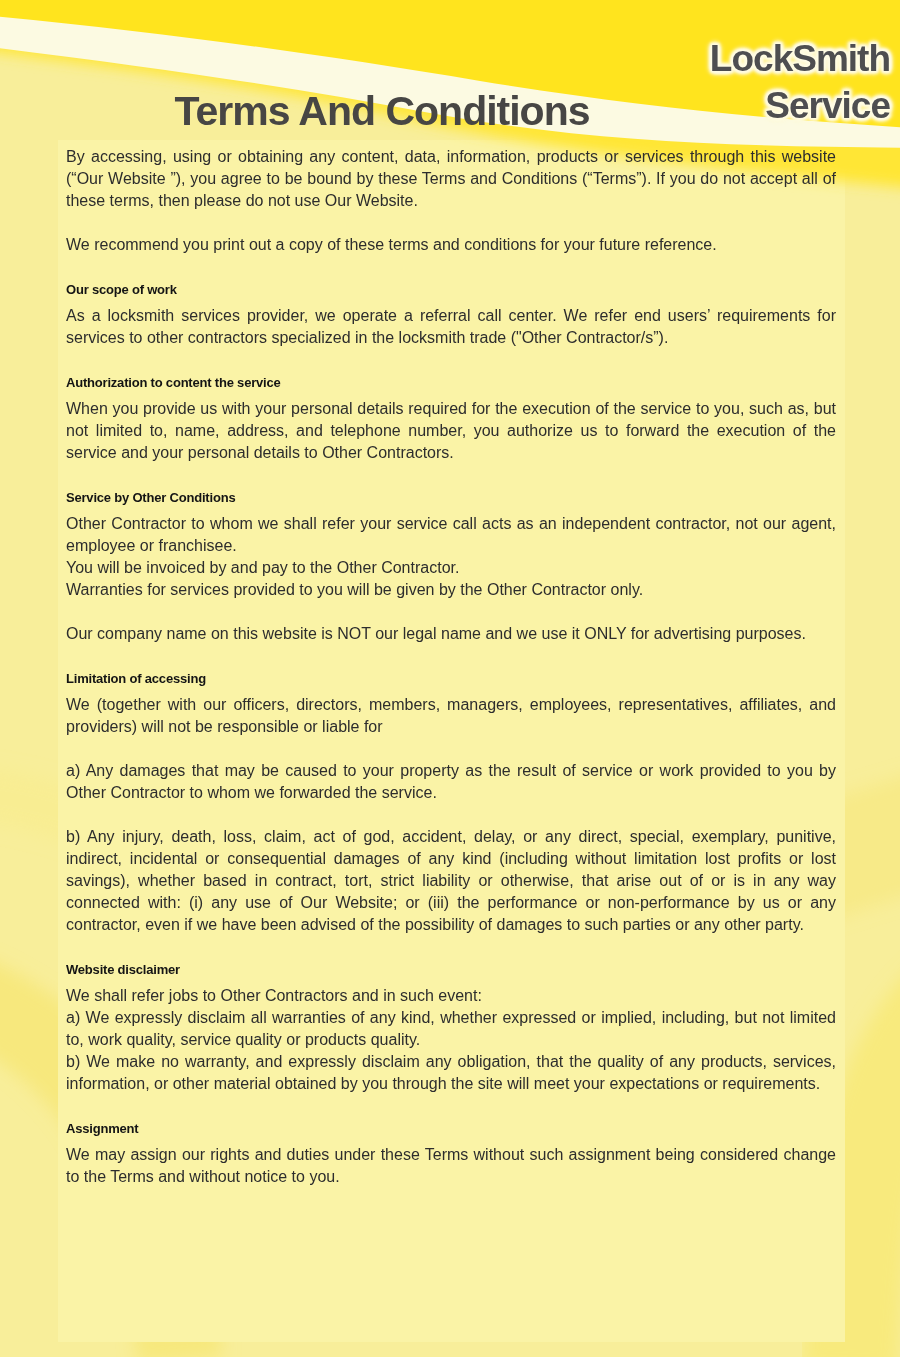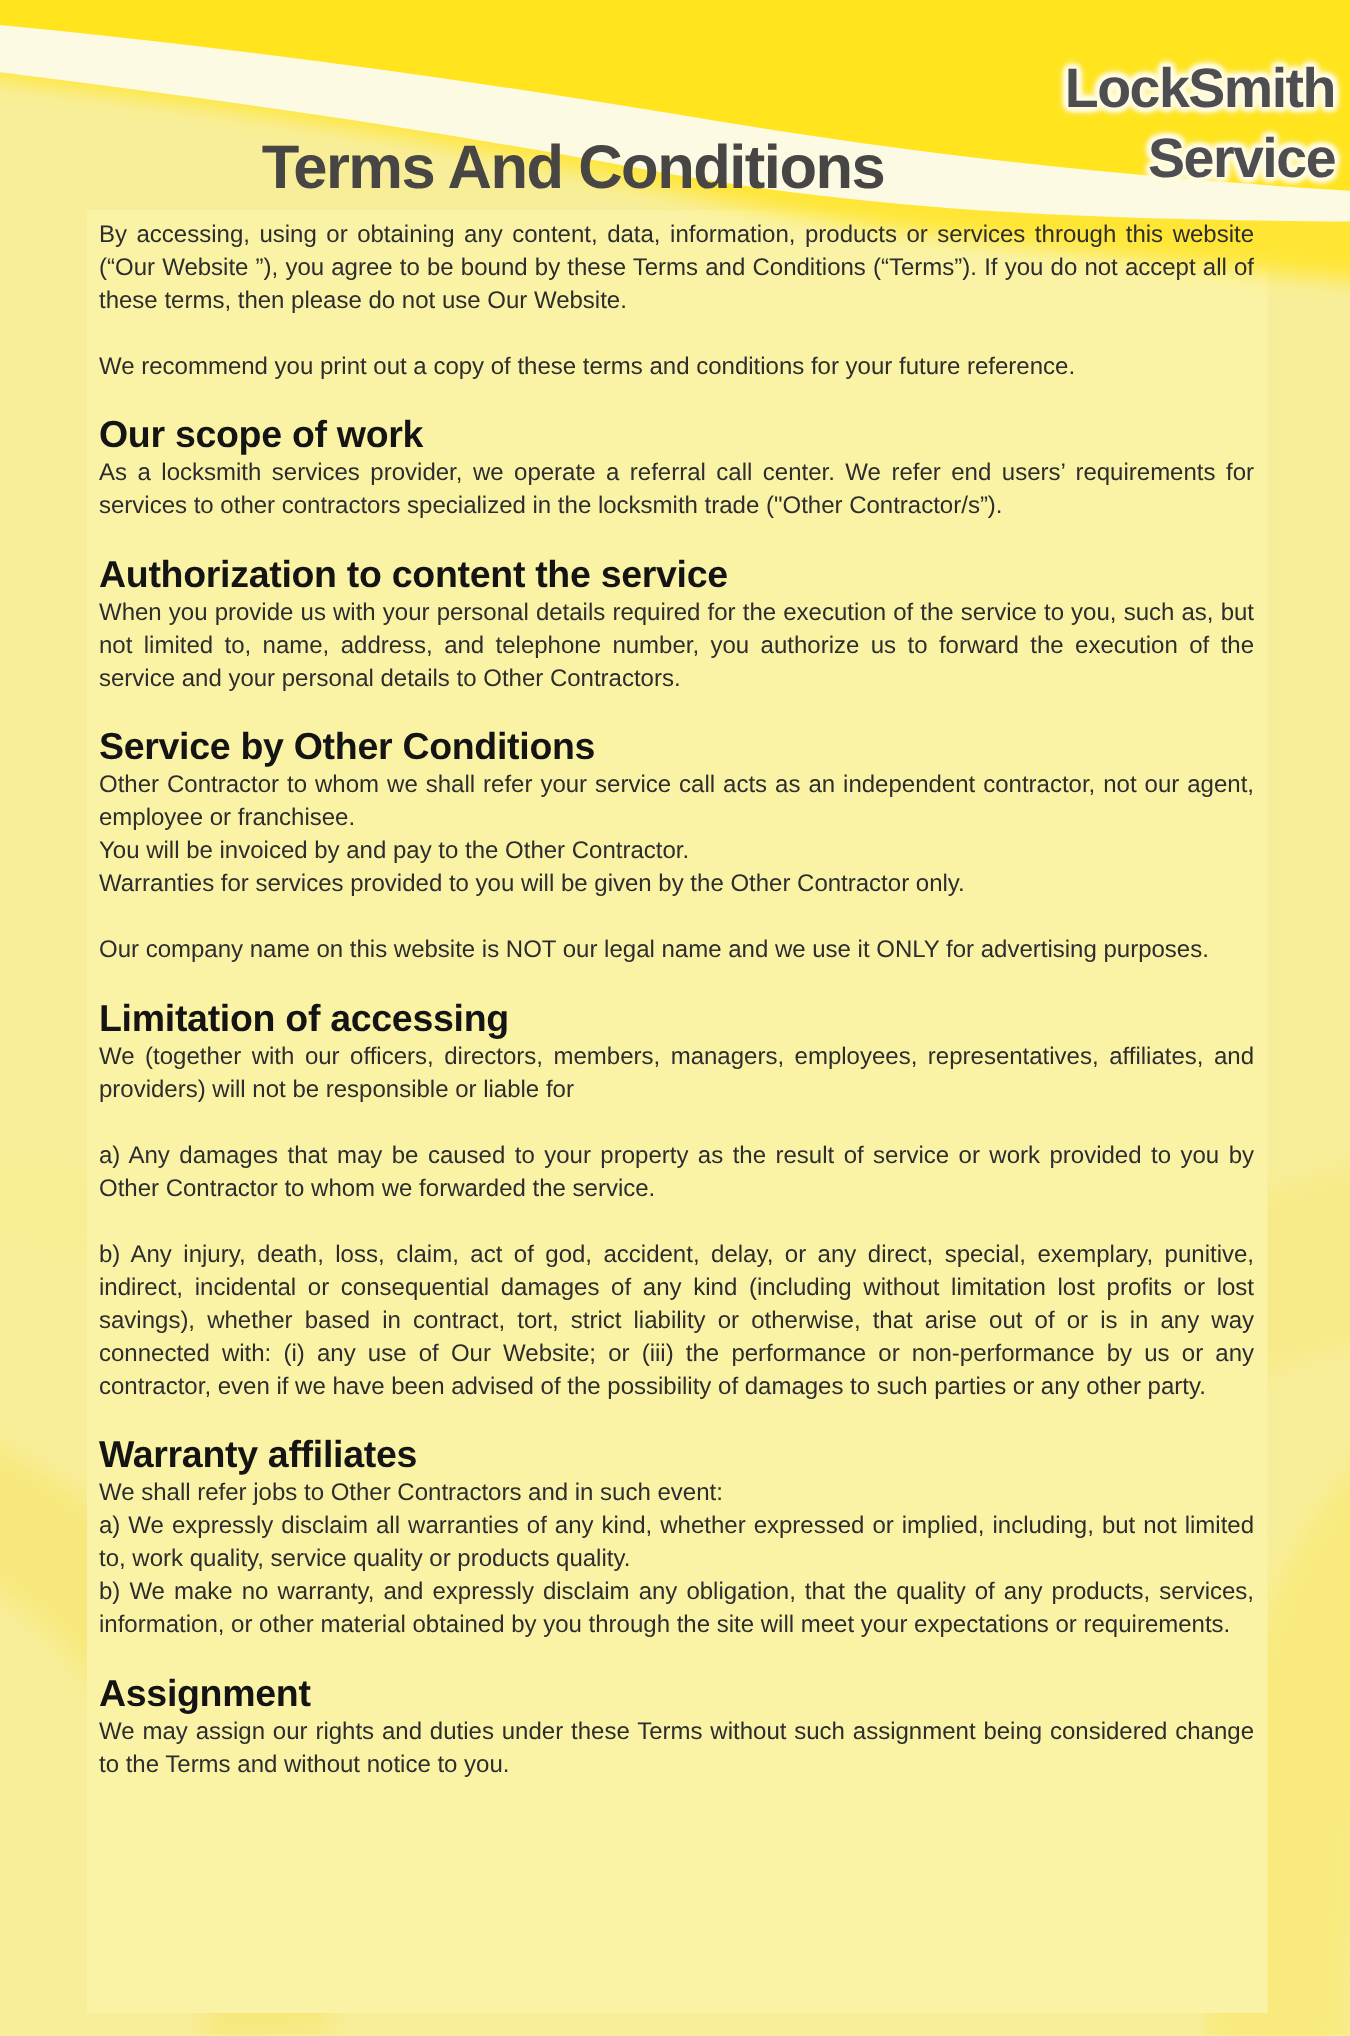--- a/index.html
+++ b/index.html
@@ -52,21 +52,21 @@
     color:#2d2d2d;
     font-size:16px;line-height:22px;
   }
   .content .block{
     margin:0 0 22px 0;
     text-align:justify;
     white-space:pre-line;
   }
   .content h2{
     margin:0 0 3px 0;
-    font-size:25px;line-height:24px;
+    font-size:13px;line-height:24px;
     color:#141414;font-weight:700;
     letter-spacing:-0.2px;
   }
 </style>
 </head>
 <body>
 
 <div class="page">
 
   <svg class="swirls" width="900" height="1357" viewBox="0 0 900 1357">
@@ -113,21 +113,21 @@
       <p class="block">When you provide us with your personal details required for the execution of the service to you, such as, but not limited to, name, address, and telephone number, you authorize us to forward the execution of the service and your personal details to Other Contractors.</p>
       <h2>Service by Other Conditions</h2>
       <p class="block">Other Contractor to whom we shall refer your service call acts as an independent contractor, not our agent, employee or franchisee.
 You will be invoiced by and pay to the Other Contractor.
 Warranties for services provided to you will be given by the Other Contractor only.</p>
       <p class="block">Our company name on this website is NOT our legal name and we use it ONLY for advertising purposes.</p>
       <h2>Limitation of accessing</h2>
       <p class="block">We (together with our officers, directors, members, managers, employees, representatives, affiliates, and providers) will not be responsible or liable for</p>
       <p class="block">a) Any damages that may be caused to your property as the result of service or work provided to you by Other Contractor to whom we forwarded the service.</p>
       <p class="block">b) Any injury, death, loss, claim, act of god, accident, delay, or any direct, special, exemplary, punitive, indirect, incidental or consequential damages of any kind (including without limitation lost profits or lost savings), whether based in contract, tort, strict liability or otherwise, that arise out of or is in any way connected with: (i) any use of Our Website; or (iii) the performance or non-performance by us or any contractor, even if we have been advised of the possibility of damages to such parties or any other party.</p>
-      <h2>Warranty affiliates</h2>
+      <h2>Website disclaimer</h2>
       <p class="block">We shall refer jobs to Other Contractors and in such event:
 a) We expressly disclaim all warranties of any kind, whether expressed or implied, including, but not limited to, work quality, service quality or products quality.
 b) We make no warranty, and expressly disclaim any obligation, that the quality of any products, services, information, or other material obtained by you through the site will meet your expectations or requirements.</p>
       <h2>Assignment</h2>
       <p class="block">We may assign our rights and duties under these Terms without such assignment being considered change to the Terms and without notice to you.</p>
     </div>
 
 </div>
 
 </body></html>

